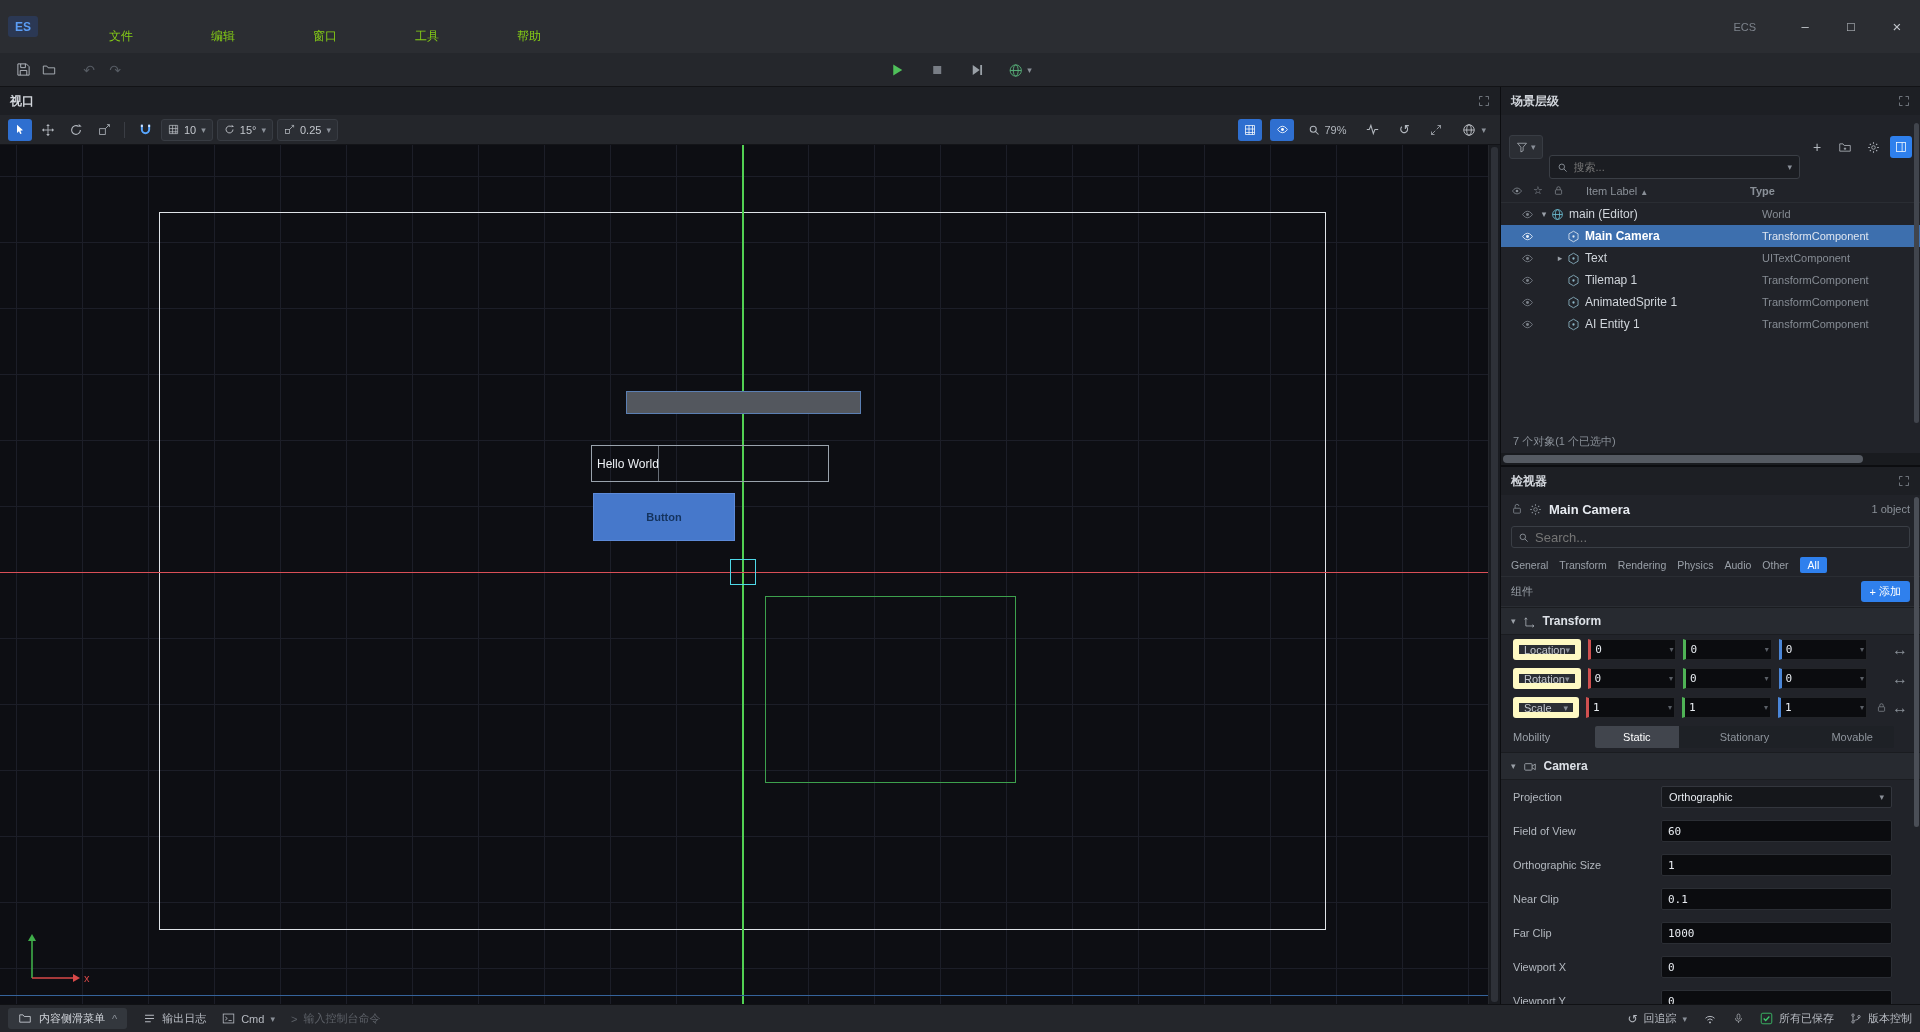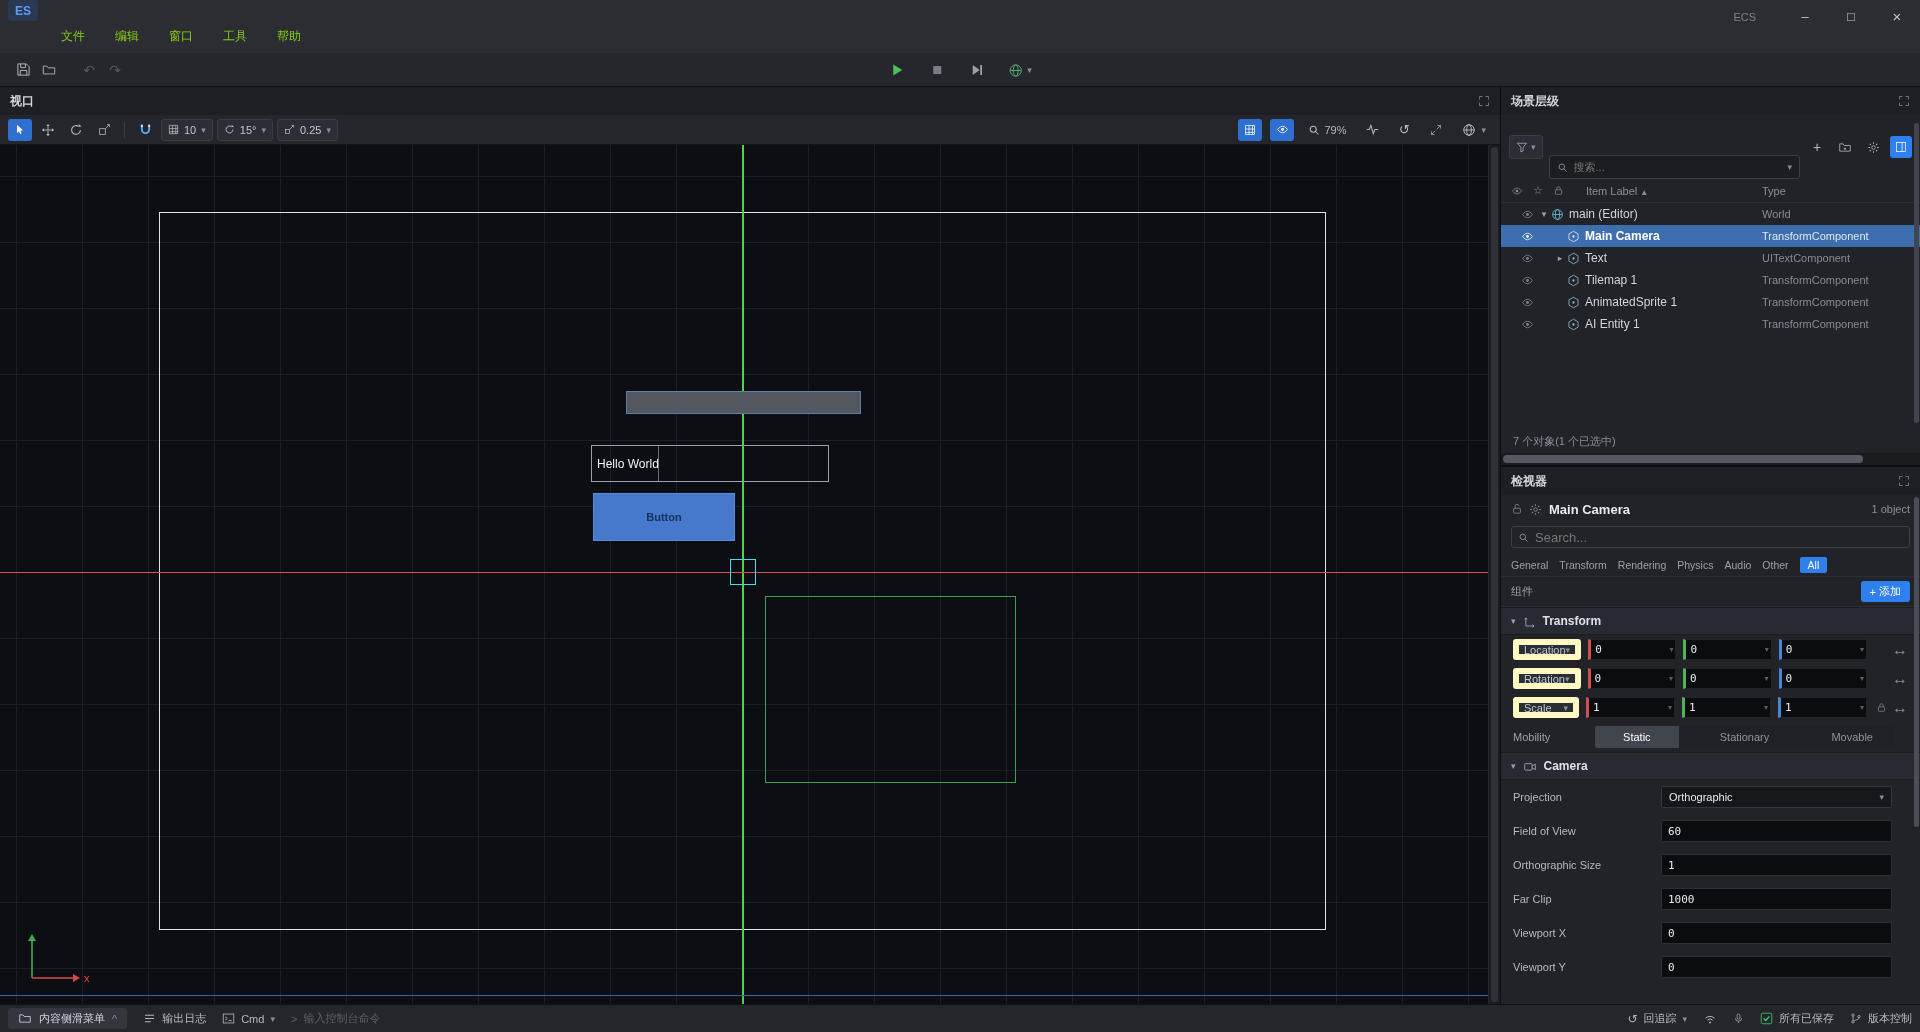--- a/index.html
+++ b/index.html
@@ -1,21 +1,21 @@
 <!DOCTYPE html>
 <html><head>
 <meta charset="utf-8">
 <style>
   *{margin:0;padding:0;box-sizing:border-box;}
   html,body{width:1920px;height:1032px;overflow:hidden;background:#17181c;
     font-family:"Liberation Sans","DejaVu Sans",sans-serif;color:#c6cad1;}
   .app{position:relative;width:1920px;height:1032px;display:flex;flex-direction:column;}
 
   
-  .menubar{flex:0 0 33px;background:#2b2d32;display:flex;align-items:flex-start;font-size:12px;}
+  .menubar{flex:0 0 33px;background:#2b2d32;display:flex;align-items:center;font-size:12px;gap:48px;}
   .logo{width:30px;height:21px;margin:0 8px 0 8px;background:rgba(47,111,237,.18);color:#5b9df5;
     font-weight:bold;font-size:12px;display:flex;align-items:center;justify-content:center;border-radius:3px;}
   .menu-item{padding:0 15px;height:33px;display:flex;align-items:center;color:#84cc16;cursor:default;margin-top:20px;}
   .menubar-right{margin-left:auto;display:flex;align-items:center;height:33px;}
   .mode-label{color:#7d838c;font-size:11px;margin-right:26px;}
   .win-btn{width:46px;height:33px;display:flex;align-items:center;justify-content:center;color:#c3c7cd;font-size:13px;}
 
   
   .toolbar{flex:0 0 34px;background:#25272c;border-bottom:1px solid #121316;display:flex;align-items:center;
     padding:0 10px;position:relative;}
@@ -72,21 +72,21 @@
   .h-toolbar{flex:0 0 34px;display:flex;align-items:center;gap:6px;padding:0 8px;}
   .h-filter{height:24px;background:#2b2e34;border:1px solid #383c43;border-radius:3px;display:flex;align-items:center;
     gap:3px;padding:0 6px;color:#b2b7be;}
   .h-search{flex:1;height:24px;border:1px solid #3a3e45;border-radius:3px;background:#1b1d22;display:flex;
     align-items:center;gap:6px;padding:0 7px;color:#858b93;min-width:0;margin-top:40px;}
   .h-search input{flex:1;min-width:0;background:transparent;border:none;outline:none;color:#c6cad1;font-size:11px;}
   .icon-btn{width:22px;height:22px;display:flex;align-items:center;justify-content:center;color:#b2b7be;border-radius:3px;}
   .icon-btn.primary{background:#2f80ed;color:#fff;}
   .h-cols{flex:0 0 24px;display:flex;align-items:center;font-size:11px;color:#8a9098;padding:0 10px;
     border-bottom:1px solid #2a2d33;position:relative;gap:10px;}
-  .h-cols .col-type{position:absolute;left:261px;}
+  .h-cols .col-type{position:absolute;left:249px;font-weight:bold;}
   .h-rows{flex:1;position:relative;overflow:hidden;}
   .h-row{height:22px;display:flex;align-items:center;font-size:12px;color:#d0d5db;position:relative;padding-left:20px;}
   .h-row.selected{background:#3d6fae;color:#fff;}
   .h-row .eye{width:16px;display:flex;color:#7d838b;}
   .h-row.selected .eye{color:#eef3fa;}
   .h-row .indent{width:16px;}
   .h-row .caret{width:14px;font-size:9px;color:#9aa0a8;text-align:center;}
   .h-row .obj-icon{width:18px;display:flex;color:#8fb9c9;}
   .h-row .h-type{position:absolute;left:261px;font-size:11px;color:#868c94;}
   .h-row.selected .h-type{color:#dfe6f0;}
@@ -761,20 +761,26 @@
               <input value="60" style="">
             </span>
         </div>
         <div class="c-row">
           <span class="c-label">Orthographic Size</span>
           <span class="c-input">
               <input value="1" style="">
             </span>
         </div>
         <div class="c-row">
+          <span class="c-label">Near Clip</span>
+          <span class="c-input">
+              <input value="0.1" style="">
+            </span>
+        </div>
+        <div class="c-row">
           <span class="c-label">Far Clip</span>
           <span class="c-input">
               <input value="1000" style="">
             </span>
         </div>
         <div class="c-row">
           <span class="c-label">Viewport X</span>
           <span class="c-input">
               <input value="0" style="">
             </span>

